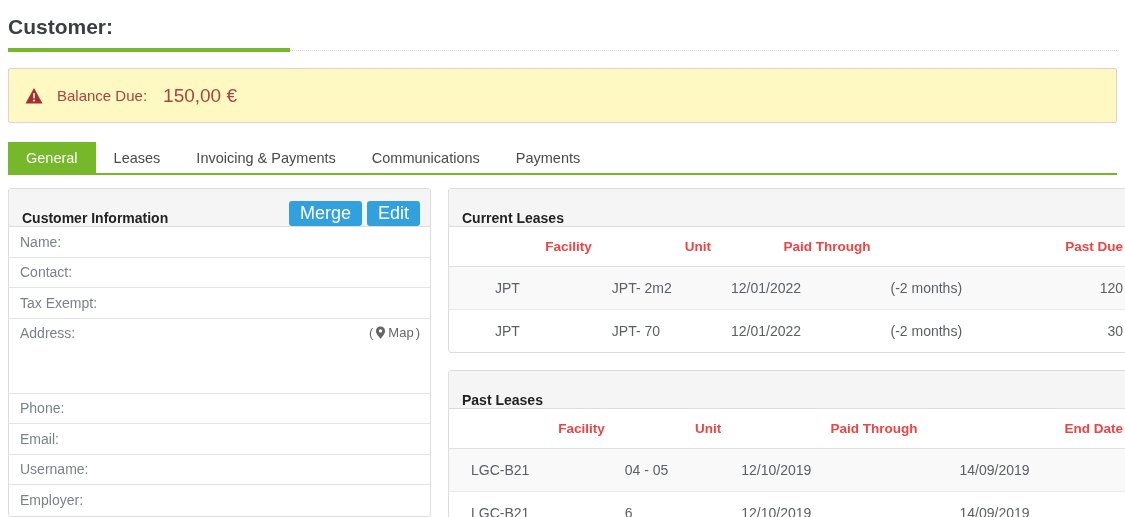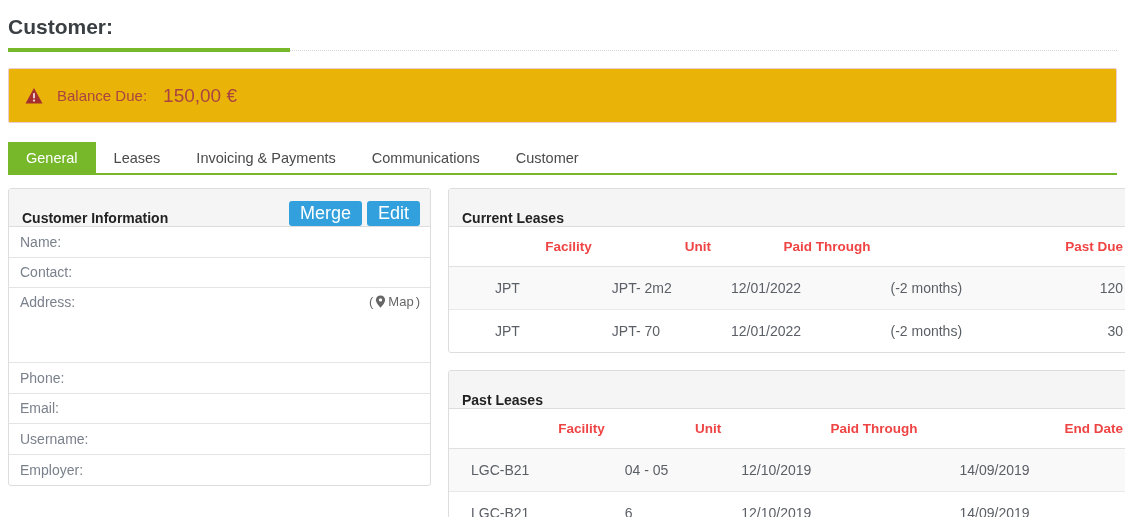--- a/index.html
+++ b/index.html
@@ -35,21 +35,21 @@
   .title-rule .solid {
     position: absolute; left: 0; top: 0;
     width: 282px; height: 4px;
     background: #76b82a;
   }
 
   
   .alert {
     margin: 15px 8px 0 8px;
     height: 55px;
-    background: #eab308;
+    background: #fef9c3;
     border: 1px solid #ebccd1;
     border-radius: 2px;
     display: flex;
     align-items: center;
     padding: 17px 16px;
   }
   .alert-icon {
     width: 18px; height: 18px;
     margin-right: 14px;
     flex: 0 0 auto;
@@ -207,21 +207,21 @@
     </svg>
     <span class="alert-label">Balance Due:</span>
     <span class="alert-value">150,00 €</span>
   </div>
 
   <div class="tabs">
     <button class="tab active">General</button>
     <button class="tab">Leases</button>
     <button class="tab">Invoicing &amp; Payments</button>
     <button class="tab">Communications</button>
-    <button class="tab">Customer</button>
+    <button class="tab">Payments</button>
   </div>
 
   <div class="columns">
 
     <div class="col-left">
       <div class="panel">
         <div class="panel-head">
           <span class="panel-title">Customer Information</span>
           <div class="panel-actions">
             <button class="btn">Merge</button>
@@ -232,20 +232,24 @@
         <div class="info-row">
           <span class="info-label">Name:</span>
           <span class="info-value"></span>
         </div>
 
         <div class="info-row">
           <span class="info-label">Contact:</span>
           <span class="info-value"></span>
         </div>
 
+        <div class="info-row">
+          <span class="info-label">Tax Exempt:</span>
+          <span class="info-value"></span>
+        </div>
 
         <div class="info-row tall">
           <span class="info-label">Address:</span>
           <span class="info-value"></span>
           <a class="map-link">
             <span>(</span>
             <svg class="map-pin" viewBox="0 0 11 13">
               <path d="M5.5 0.4 C2.9 0.4 0.9 2.4 0.9 5 C0.9 8.4 5.5 12.6 5.5 12.6 C5.5 12.6 10.1 8.4 10.1 5 C10.1 2.4 8.1 0.4 5.5 0.4 Z" fill="#666666"></path>
               <circle cx="5.5" cy="4.9" r="1.7" fill="#ffffff"></circle>
             </svg>

